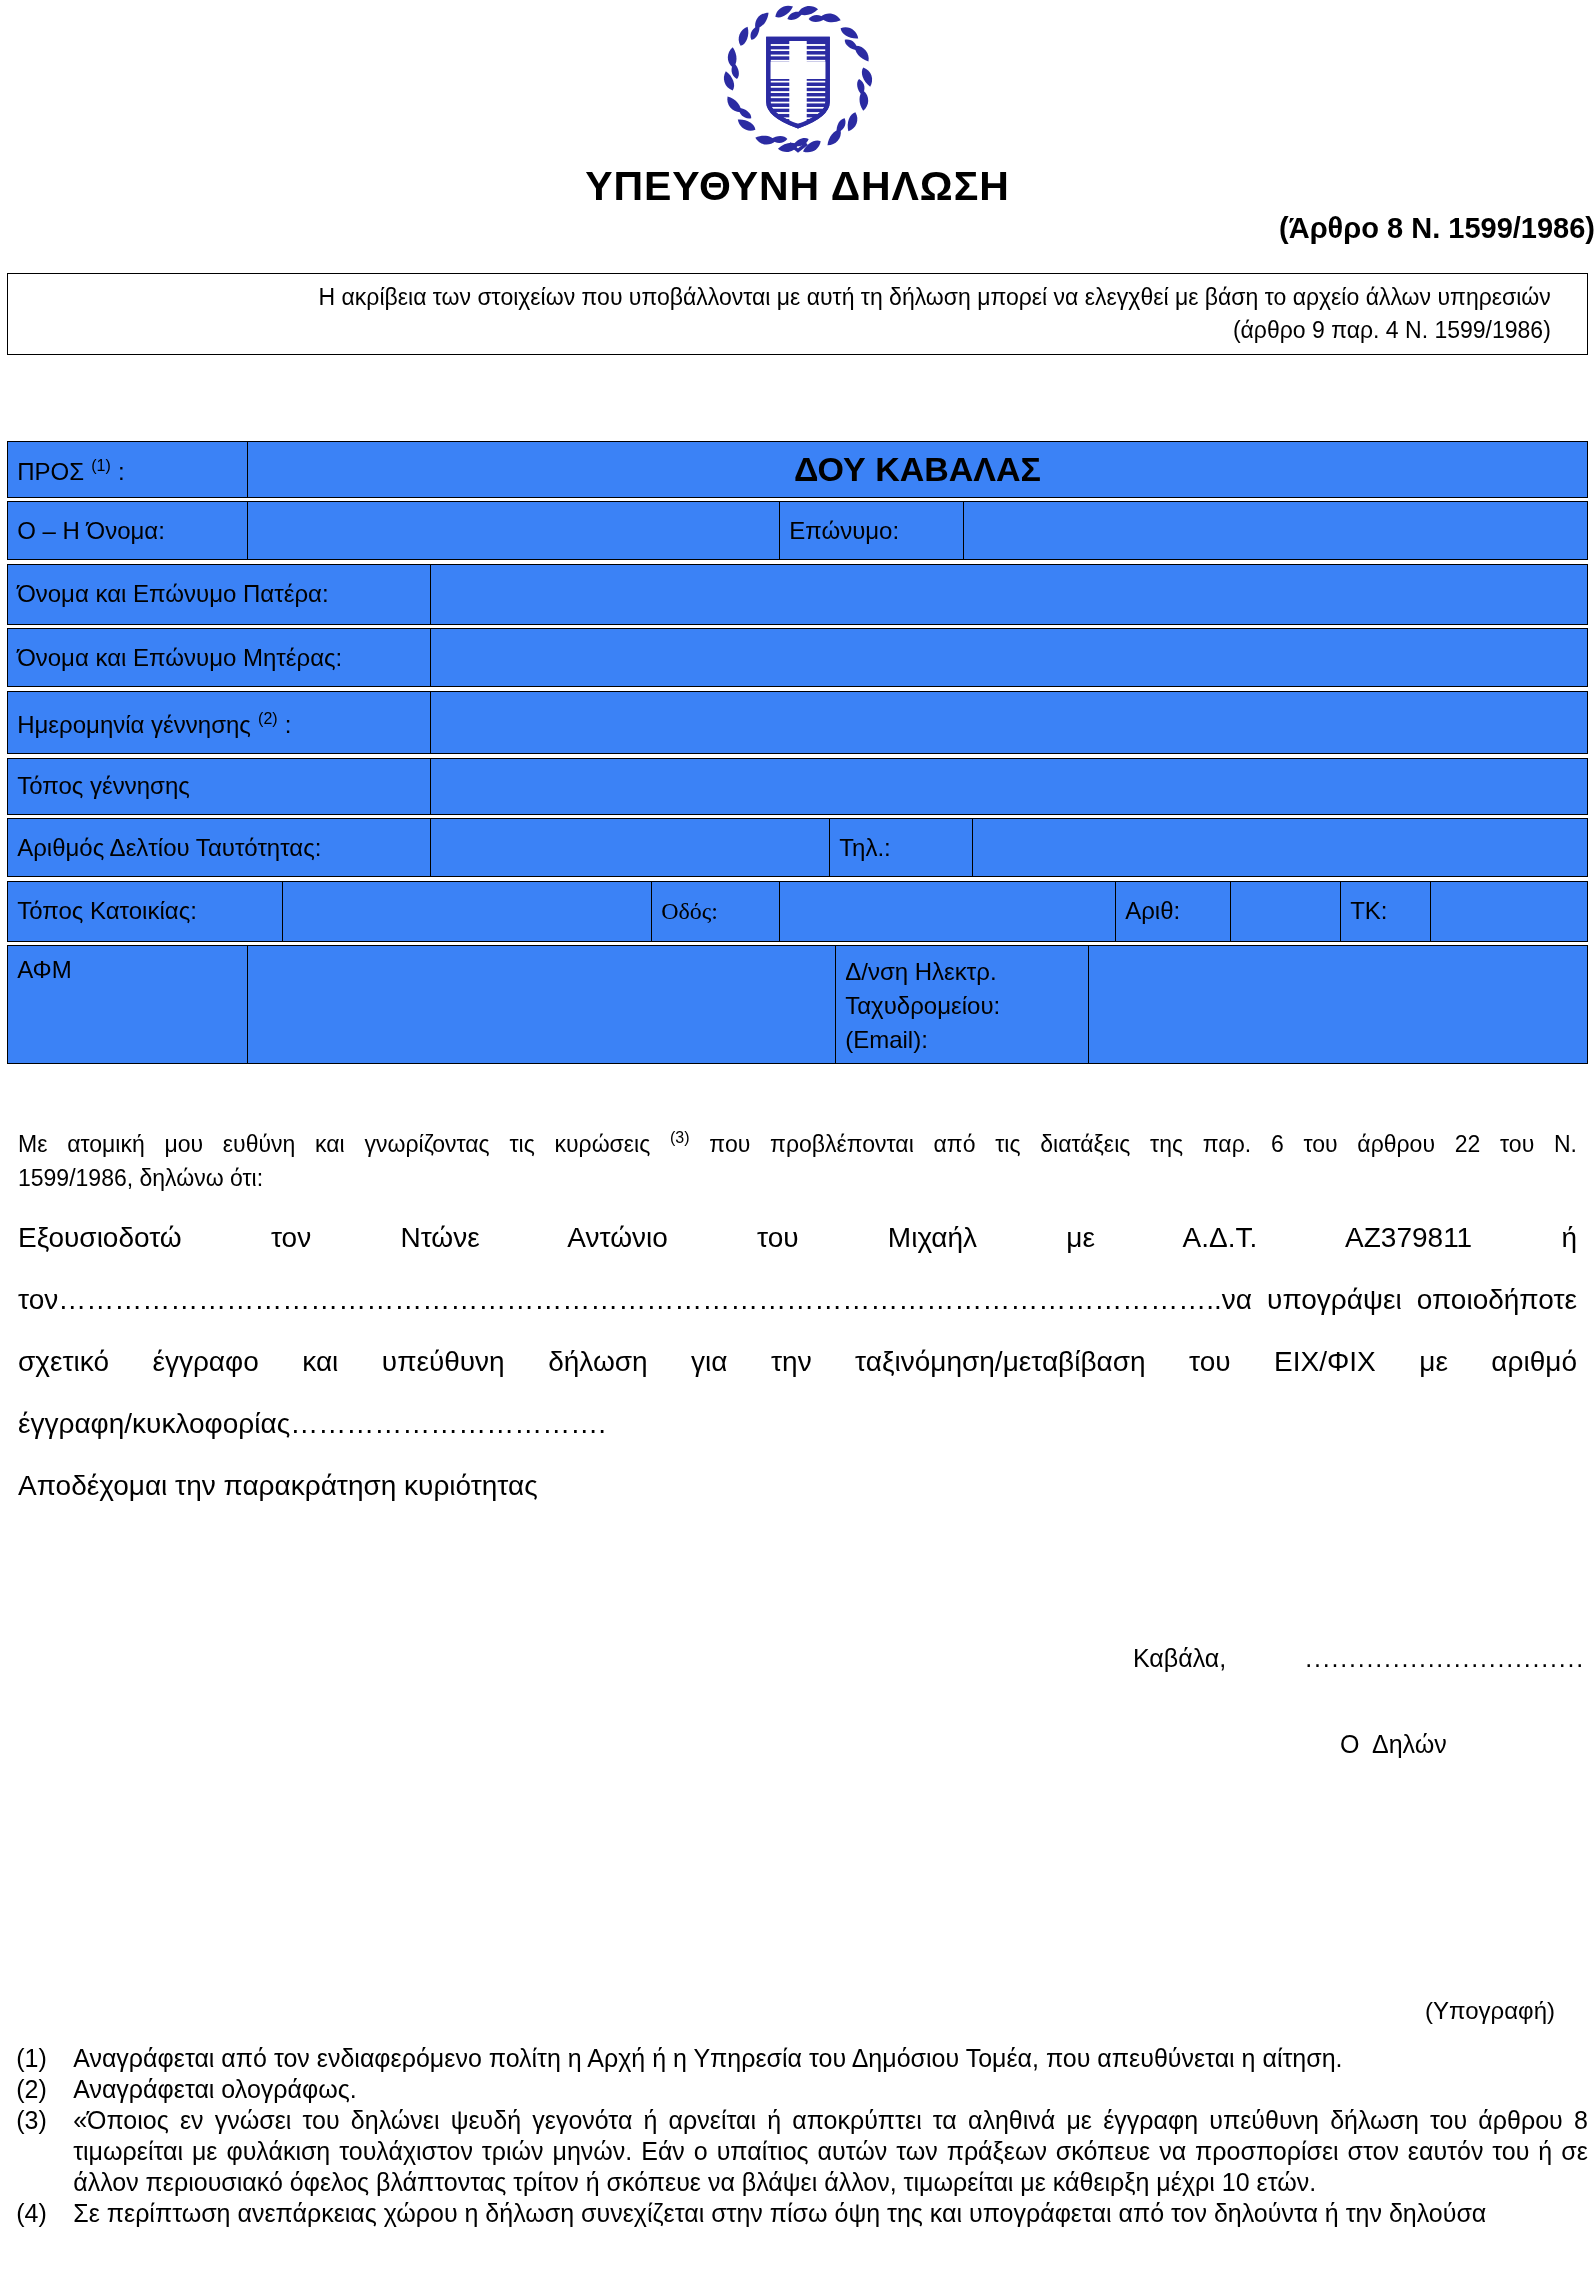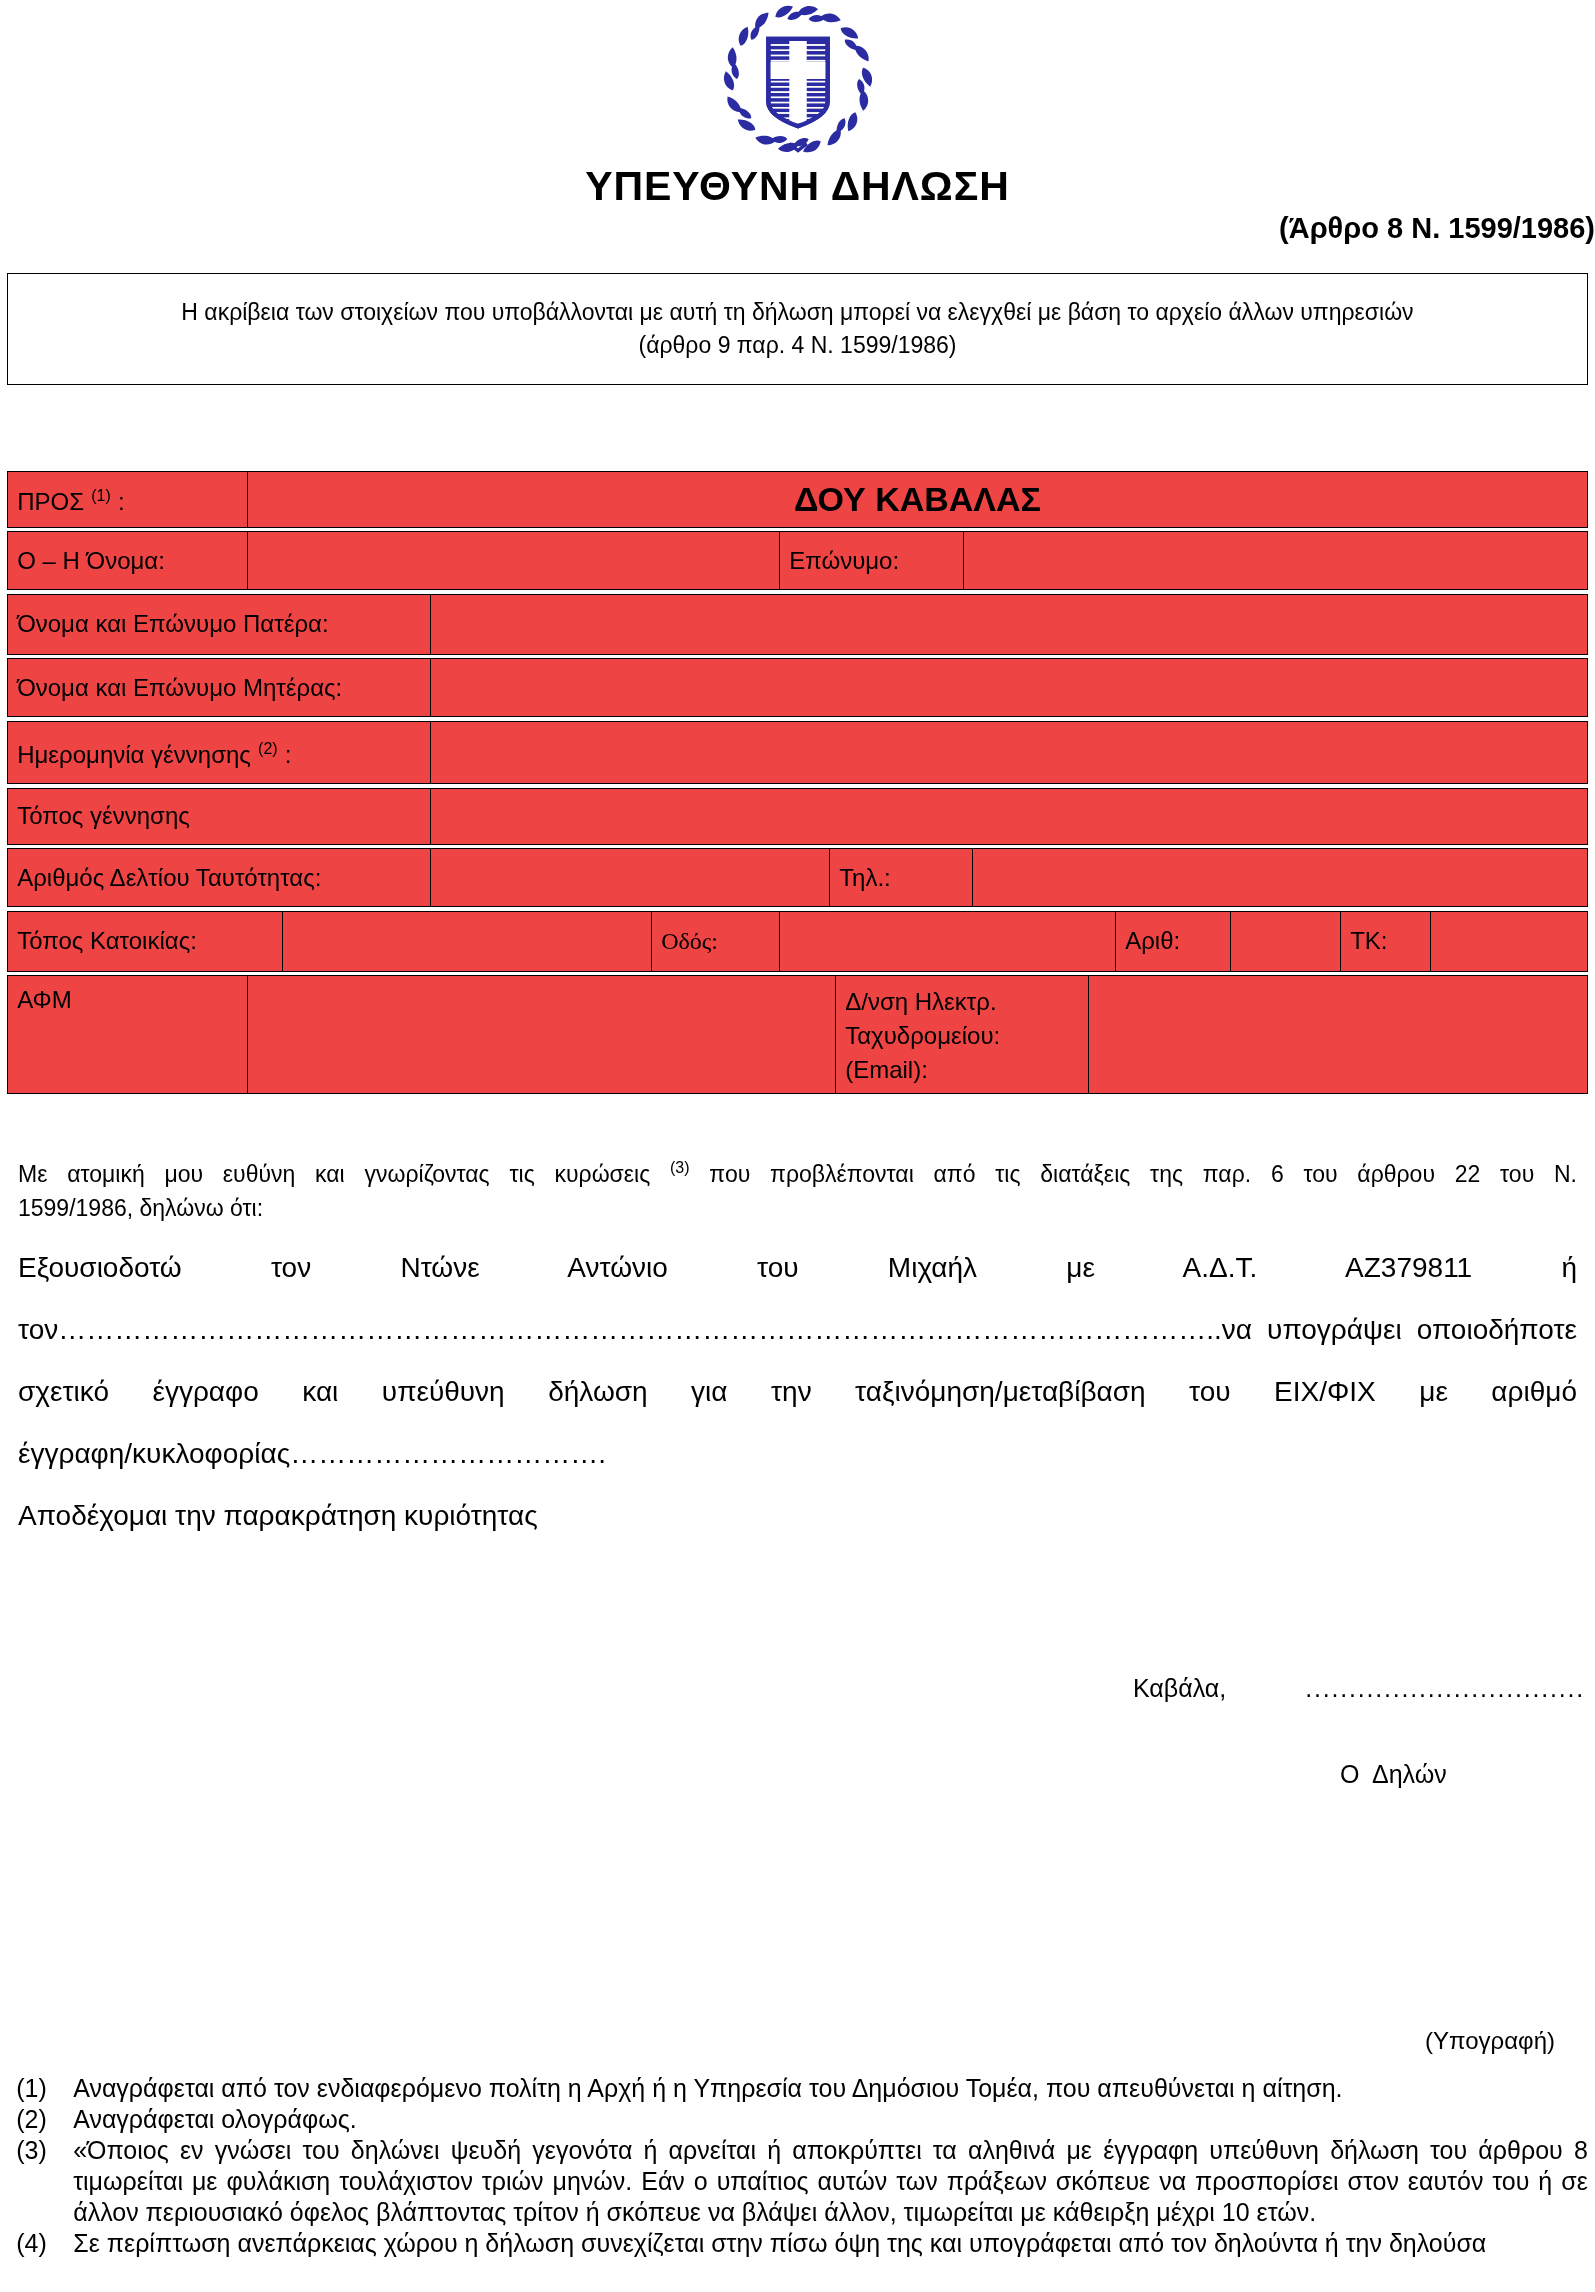--- a/index.html
+++ b/index.html
@@ -20,33 +20,33 @@
     margin-top: 9px; line-height: 47px; letter-spacing: 0.9px;
   }
   .doc-subtitle {
     text-align: right; font-weight: bold; font-size: 29px; line-height: 36px;
   }
 
   
   .notice-box {
     margin: 27px 7.2px 0 7.2px;
     border: 1.8px solid #000;
-    padding: 22px 36px;
-    text-align: center;
+    padding: 7px 36px;
+    text-align: right;
     font-size: 23px; line-height: 33px;
   }
 
   
   .form-table { margin: 86px 7.2px 0 7.2px; }
   .frow {
     display: flex; align-items: stretch;
     border: 1.8px solid #000;
     margin-top: 3.6px;
     box-sizing: border-box;
-    background: #ef4444;
+    background: #3b82f6;
   }
   .frow:first-child { margin-top: 0; }
   .fcell {
     border-right: 1.8px solid #000;
     box-sizing: border-box;
     display: flex; align-items: center;
     padding: 5.4px 9px;
     font-size: 24px; line-height: 30px;
     flex-shrink: 0;
   }

